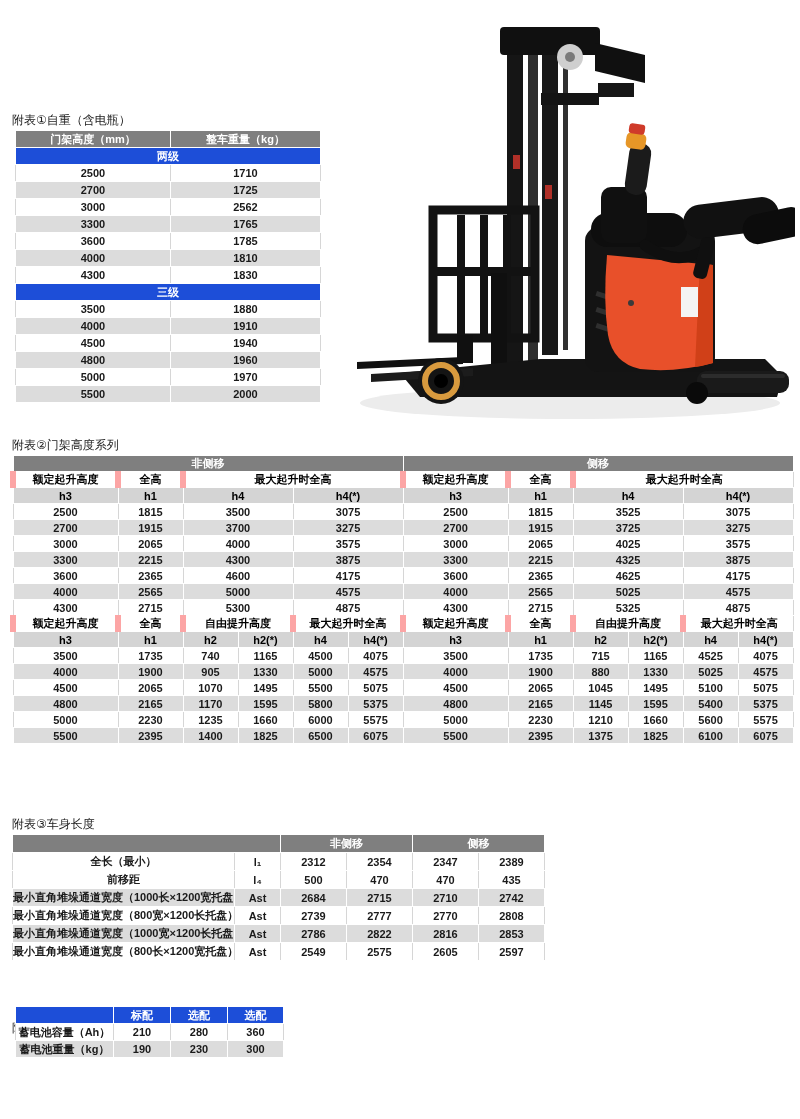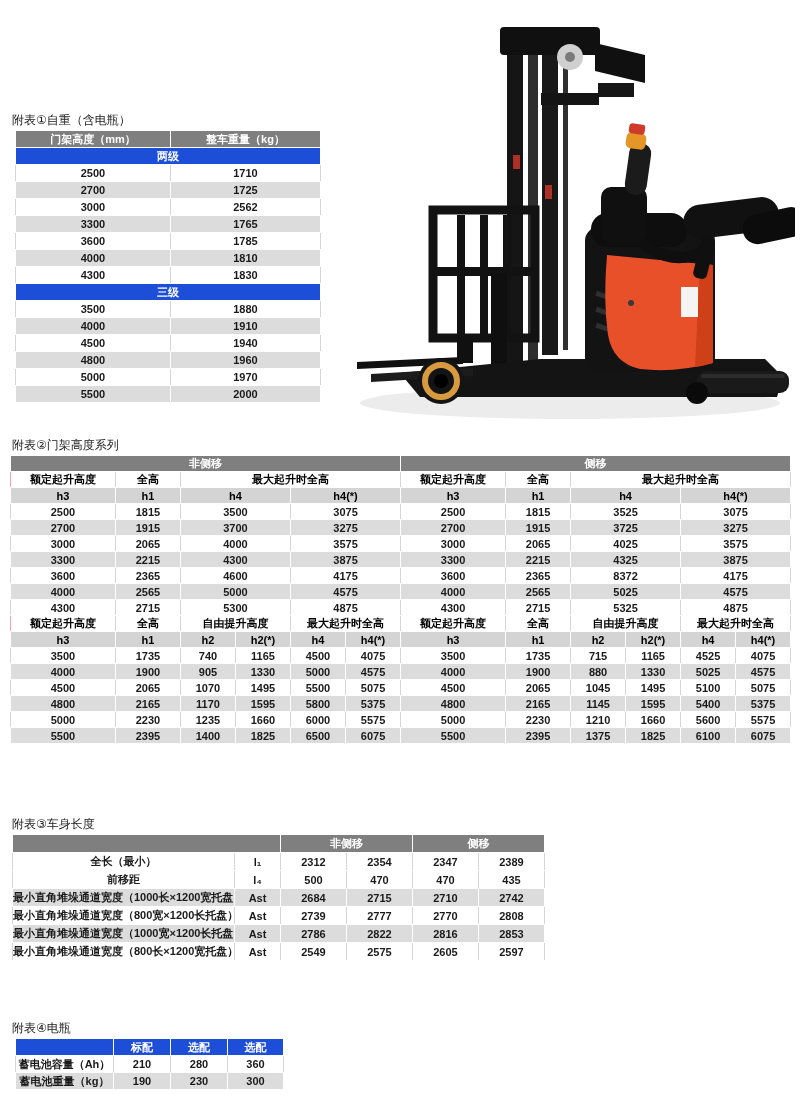--- a/index.html
+++ b/index.html
@@ -13,21 +13,21 @@
   }
   table{
     position:absolute;border-collapse:collapse;table-layout:fixed;
     font-size:11px;font-weight:bold;text-align:center;color:#1a1a1a;
   }
   td,th{padding:0;overflow:hidden;white-space:nowrap;border:1px solid #fff;}
   
   .hd{background:#7f7f7f;color:#fff;text-align:center;}
   .hm{background:#1d4ed8;color:#fff;}
   .hl{background:#d4d4d4;color:#000;}
-  .hw{background:#ffffff;color:#000;border-left:1px solid #fca5a5;border-right:1px solid #d6d6d6;}
+  .hw{background:#ffffff;color:#000;border-left:6px solid #fca5a5;border-right:1px solid #d6d6d6;}
   tr.g td{background:#dcdcdc;}
   tr.w td{background:#ffffff;border-left:1px solid #d6d6d6;border-right:1px solid #d6d6d6;border-top:1px solid #fff;border-bottom:1px solid #fff;}
   .t1 td,.t1 th{height:16px;}
   .t2 td,.t2 th{height:15px;}
   .t3 td,.t3 th{height:17px;}
   .t4 td,.t4 th{height:16px;}
   .photo{position:absolute;left:345px;top:0px;width:450px;height:430px;}
 </style>
 </head>
 <body>
@@ -262,21 +262,21 @@
         <td colspan="2">4325</td>
         <td colspan="2">3875</td>
       </tr>
       <tr class="w">
         <td>3600</td>
         <td>2365</td>
         <td colspan="2">4600</td>
         <td colspan="2">4175</td>
         <td>3600</td>
         <td>2365</td>
-        <td colspan="2">8372</td>
+        <td colspan="2">4625</td>
         <td colspan="2">4175</td>
       </tr>
       <tr class="g">
         <td>4000</td>
         <td>2565</td>
         <td colspan="2">5000</td>
         <td colspan="2">4575</td>
         <td>4000</td>
         <td>2565</td>
         <td colspan="2">5025</td>
@@ -470,21 +470,21 @@
         <td>Ast</td>
         <td>2549</td>
         <td>2575</td>
         <td>2605</td>
         <td>2597</td>
       </tr>
     </tbody>
 </table>
 
 <div class="tbl-title" style="left:12px;top:1020px;">附表④电瓶</div>
-<table class="t4" style="left:15px;top:1038px;width:268px;">
+<table class="t4" style="left:15px;top:1006px;width:268px;">
   <colgroup>
     <col style="width:98px">
       <col style="width:57px">
       <col style="width:57px">
       <col style="width:56px">
   </colgroup>
   <thead>
     <tr>
       <th class="hm"></th>
       <th class="hm">标配</th>

